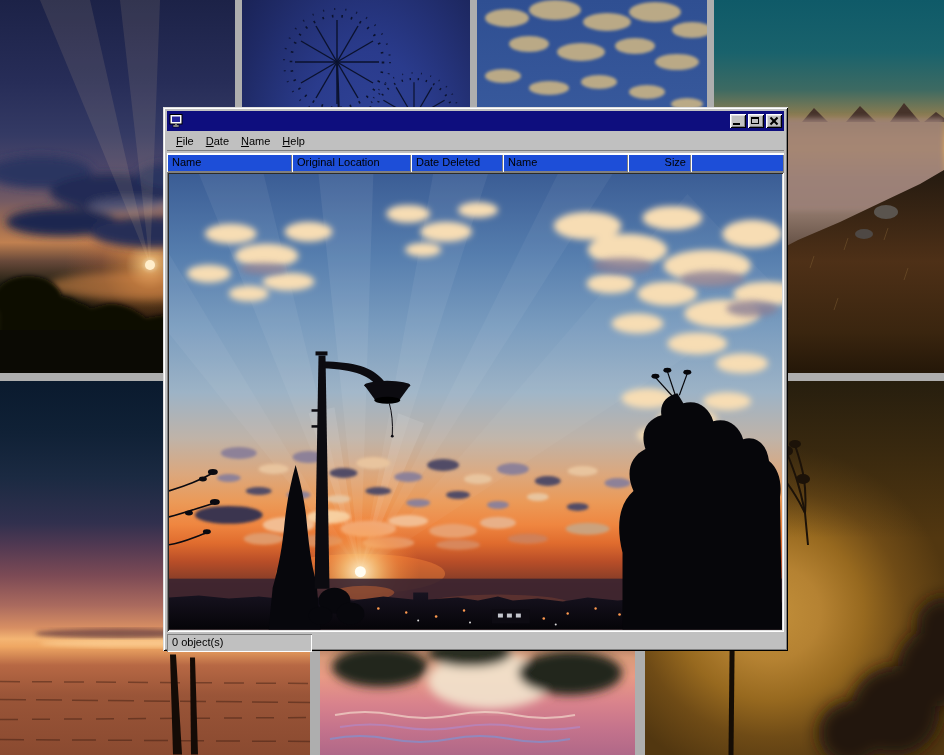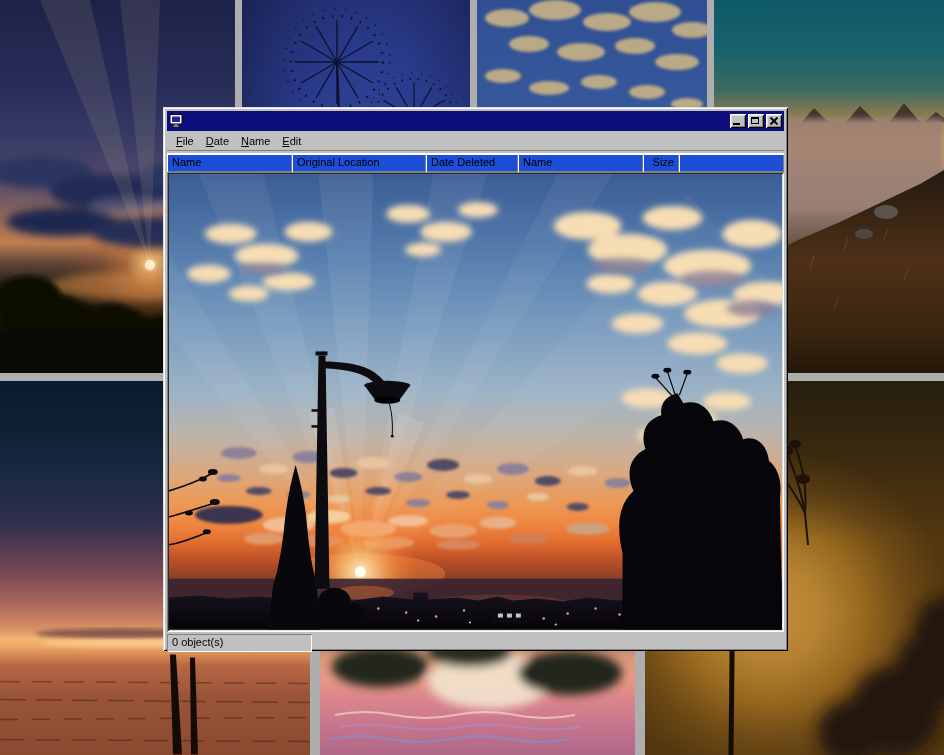--- a/index.html
+++ b/index.html
@@ -312,30 +312,30 @@
       <div class="tbtn">
           <div class="g-x"></div>
         </div>
     </div>
   </div>
 
   <div class="menubar">
     <span class="menu-item">File</span>
     <span class="menu-item">Date</span>
     <span class="menu-item">Name</span>
-    <span class="menu-item">Edit</span>
+    <span class="menu-item">Help</span>
   </div>
   <div class="etch"></div>
 
   <div class="hdrrow">
     <div class="hcell" style="width:125px">Name</div>
-    <div class="hcell" style="width:134px">Original Location</div>
+    <div class="hcell" style="width:119px">Original Location</div>
     <div class="hcell" style="width:92px">Date Deleted</div>
     <div class="hcell" style="width:125px">Name</div>
-    <div class="hcell size" style="width:36px">Size</div>
+    <div class="hcell size" style="width:63px">Size</div>
     <div class="hcell" style="flex:1 1 auto"></div>
   </div>
 
   <div class="content">
     <svg class="photo" viewBox="0 0 615 457" preserveAspectRatio="none">
       <defs>
         <linearGradient id="sky" x1="0" y1="0" x2="0" y2="1">
           <stop offset="0" stop-color="#3b5d95"></stop>
             <stop offset=".18" stop-color="#567eae"></stop>
           <stop offset=".34" stop-color="#7b9dbf"></stop>

